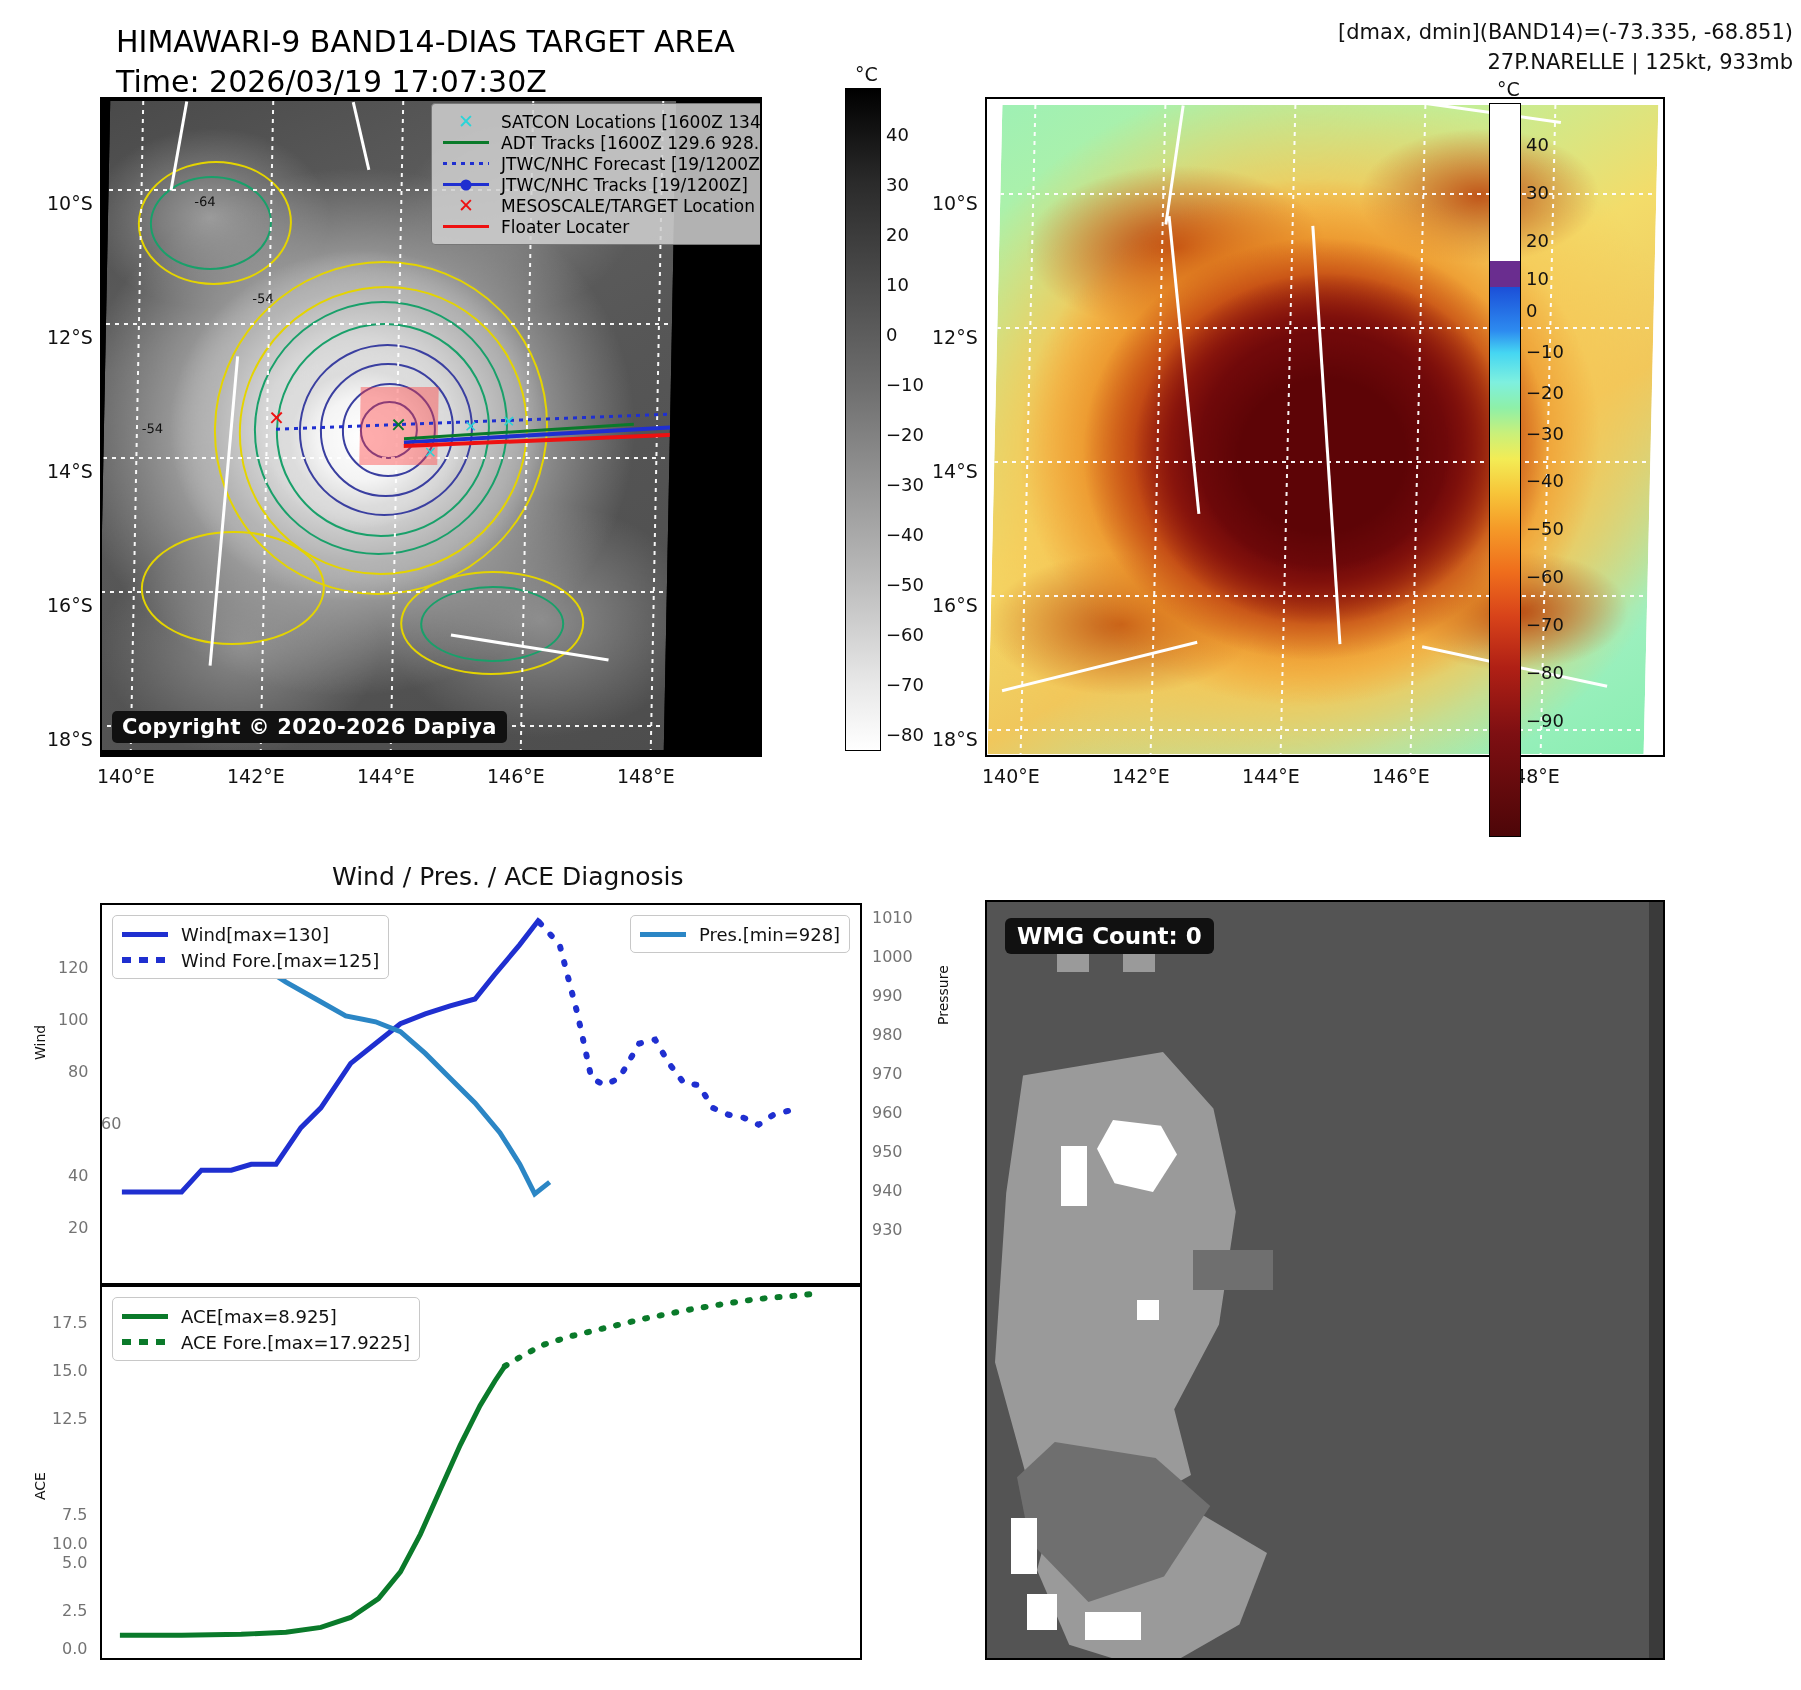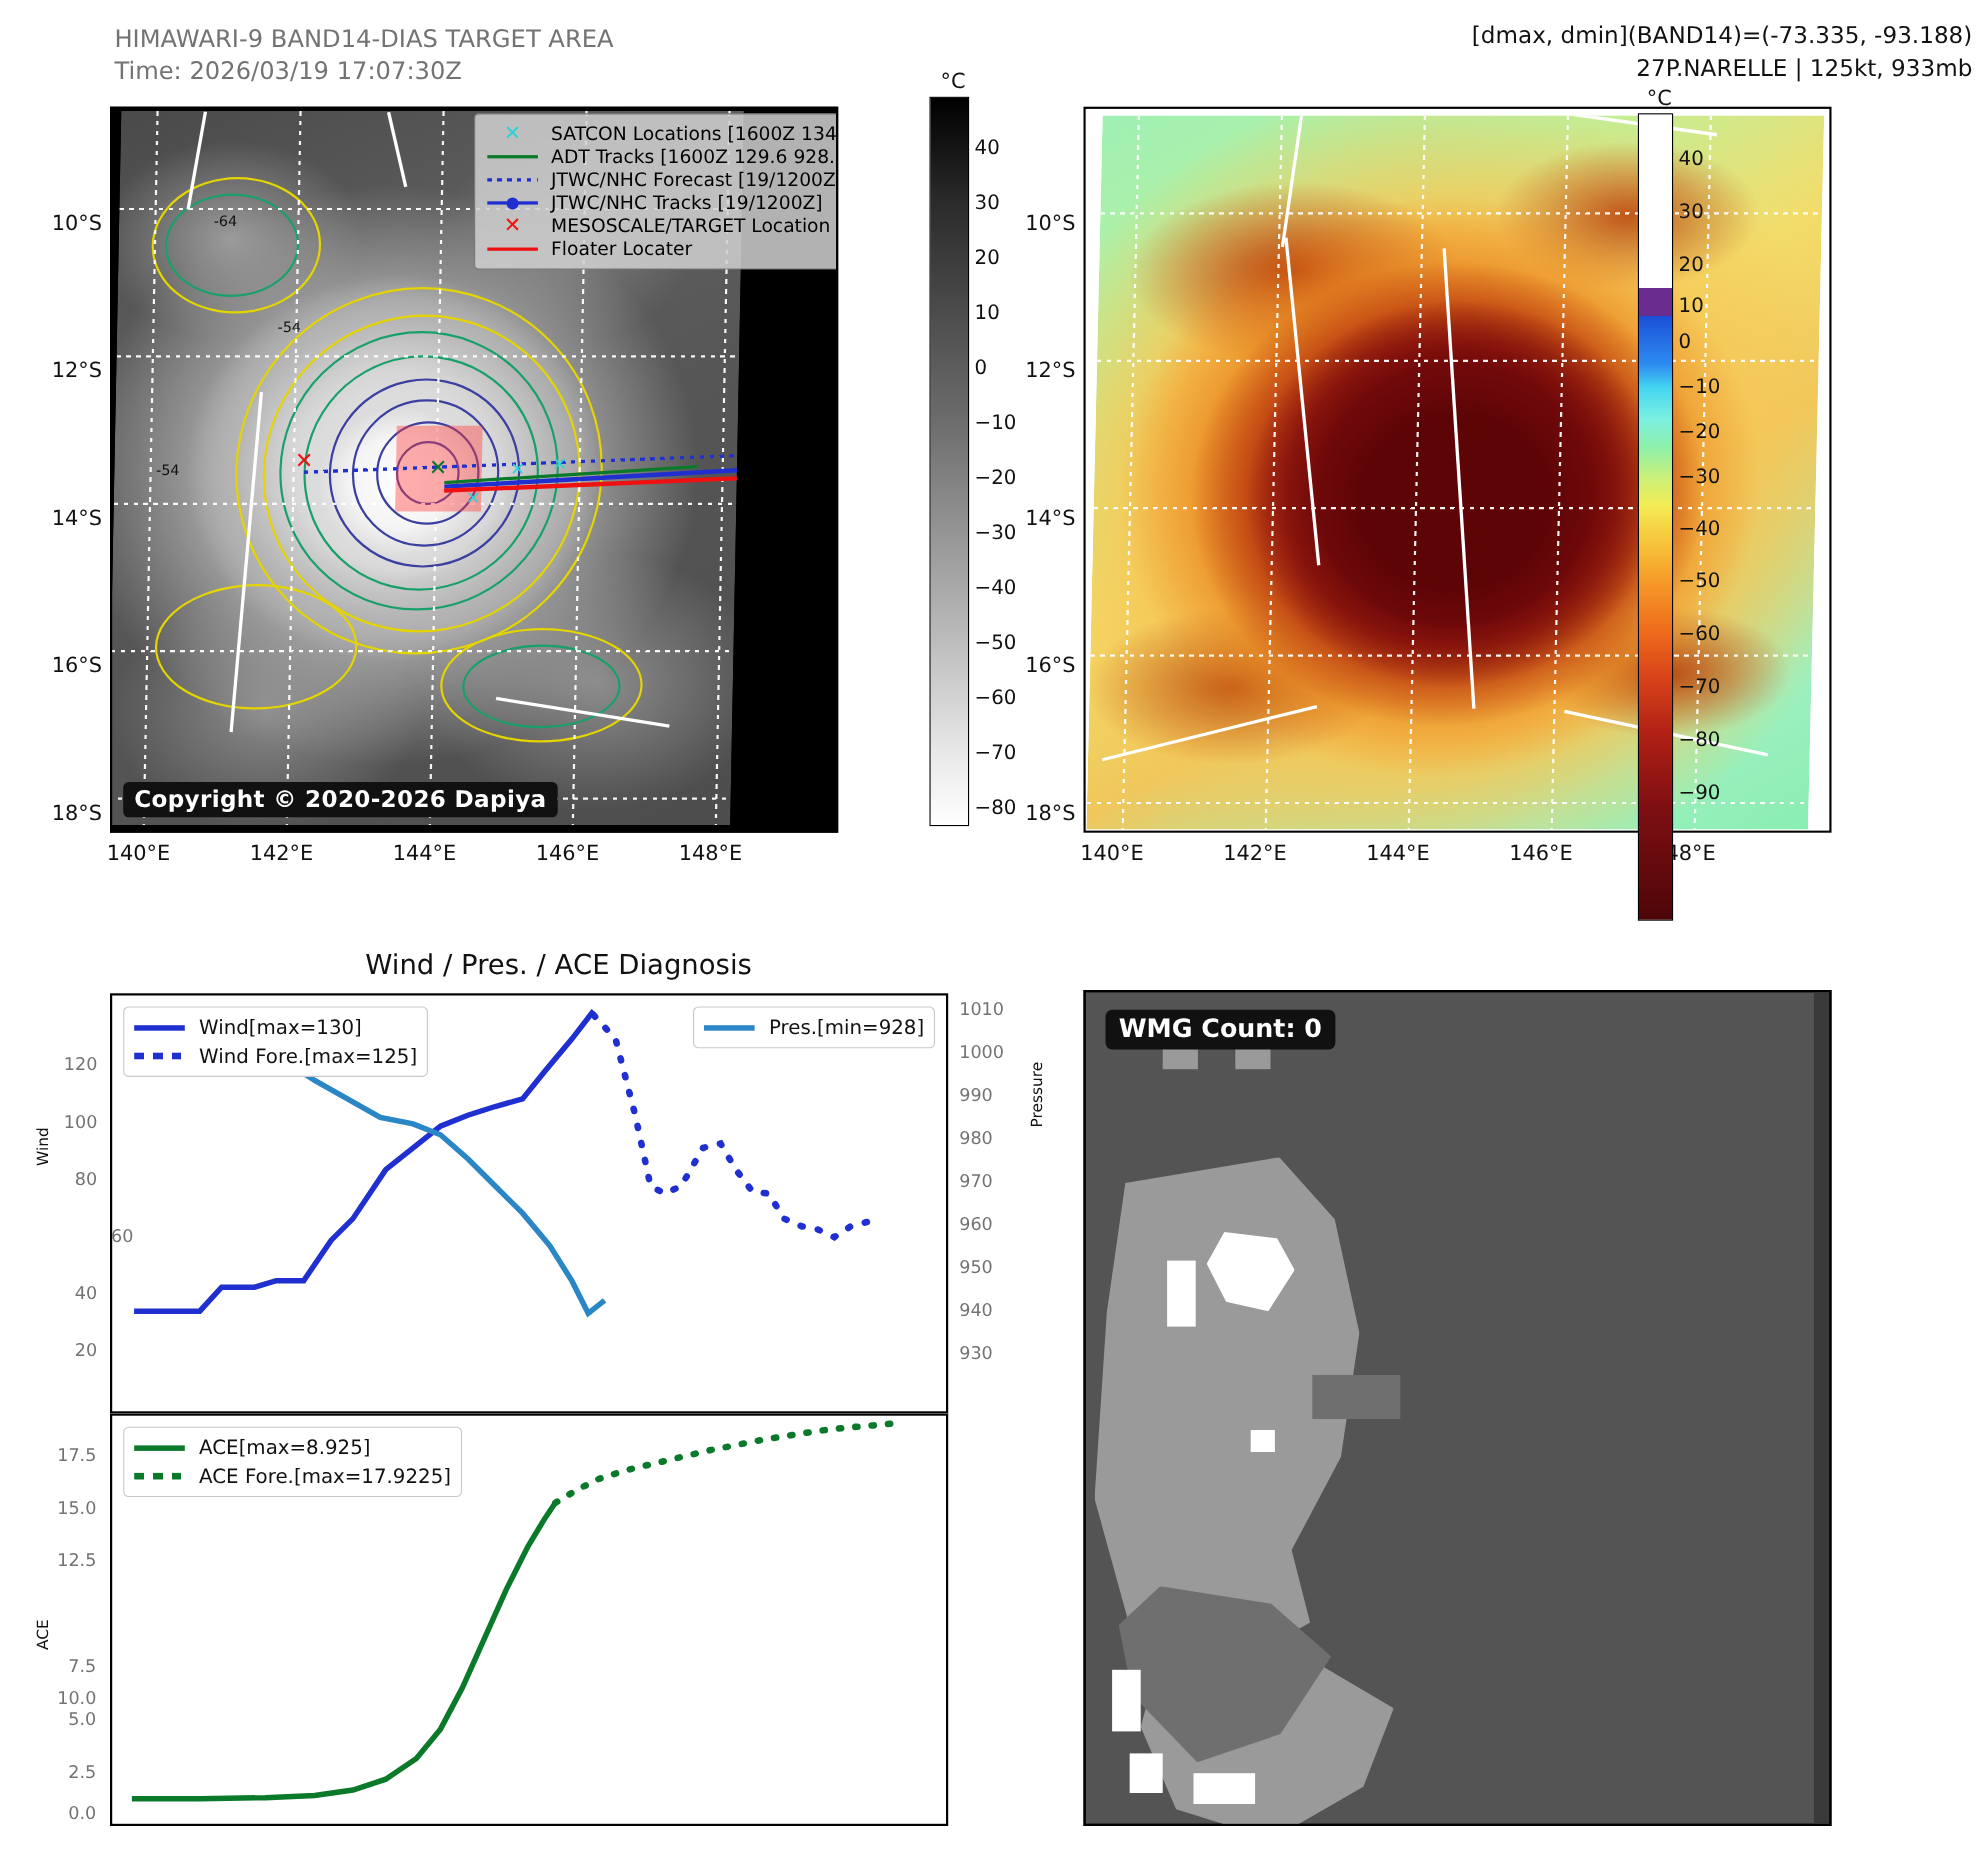--- a/index.html
+++ b/index.html
@@ -1,20 +1,20 @@
 <!DOCTYPE html>
 <html><head>
 <meta charset="utf-8">
 <style>
   html,body{margin:0;padding:0;background:#ffffff;}
   body{width:1801px;height:1690px;position:relative;font-family:"DejaVu Sans","Liberation Sans",sans-serif;overflow:hidden;}
   .abs{position:absolute;}
 
   
-  #title-block{left:104px;top:22px;font-size:22px;color:#737373;line-height:1.32;}
+  #title-block{left:116px;top:22px;font-size:30px;color:#000000;line-height:1.32;}
   #header-right{right:8px;top:18px;text-align:right;font-size:21px;color:#111;line-height:1.42;}
 
   
   .panel-frame{box-sizing:border-box;border:2px solid #000;background:#000;overflow:hidden;}
 
   
   #tl-wrap{left:100px;top:97px;width:662px;height:660px;}
   #tl-img{position:absolute;inset:0;background:#000;}
   .sat-bg{position:absolute;left:0;top:0;width:100%;height:100%;}
   .ir-gray{
@@ -100,21 +100,21 @@
 </style>
 </head>
 <body>
 
 <div class="abs" id="title-block">
   <div>HIMAWARI-9 BAND14-DIAS TARGET AREA</div>
   <div>Time: 2026/03/19 17:07:30Z</div>
 </div>
 
 <div class="abs" id="header-right">
-  <div>[dmax, dmin](BAND14)=(-73.335, -93.188)</div>
+  <div>[dmax, dmin](BAND14)=(-73.335, -68.851)</div>
   <div>27P.NARELLE | 125kt, 933mb</div>
 </div>
 
 <div class="abs panel-frame" id="tl-wrap">
   <div id="tl-img">
     <div class="sat-clip">
       <div class="sat-bg ir-gray"></div>
 
       <div class="contour" style="left:110px;top:160px;width:330px;height:330px;border-width:2px;border-color:#e4d400;"></div>
       <div class="contour" style="left:135px;top:185px;width:285px;height:285px;border-width:2px;border-color:#e4d400;transform:rotate(12deg);"></div>

